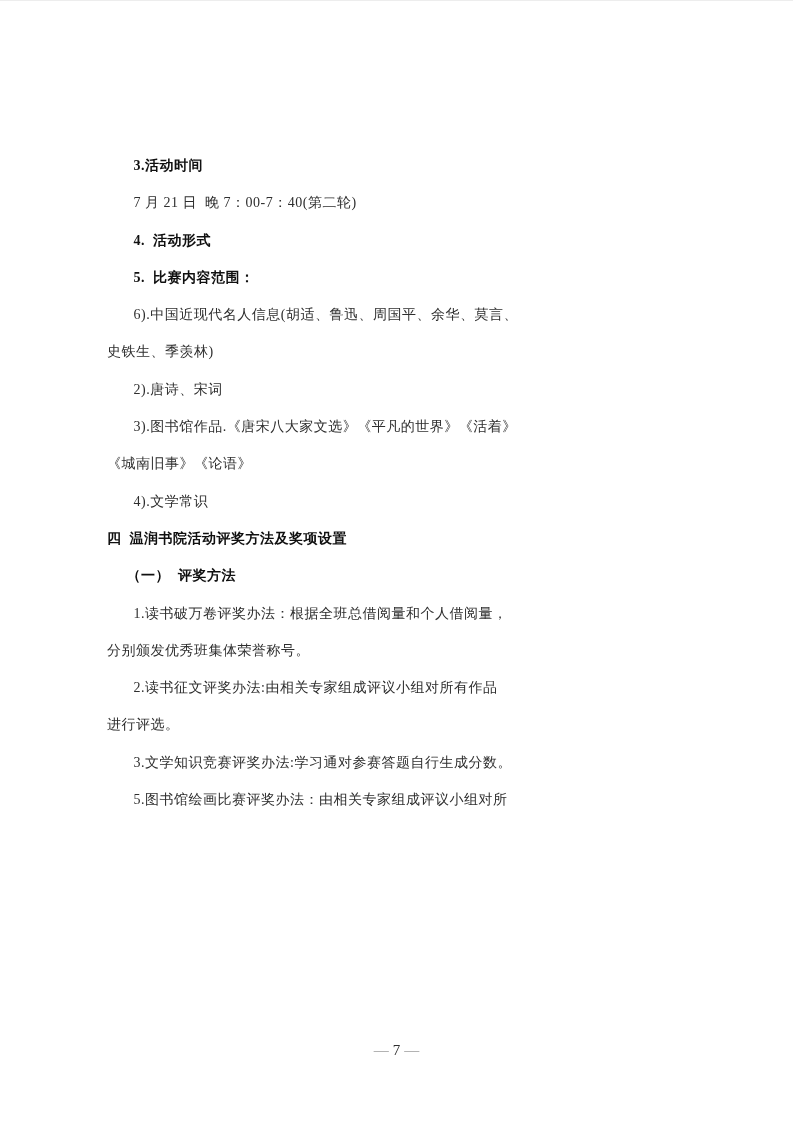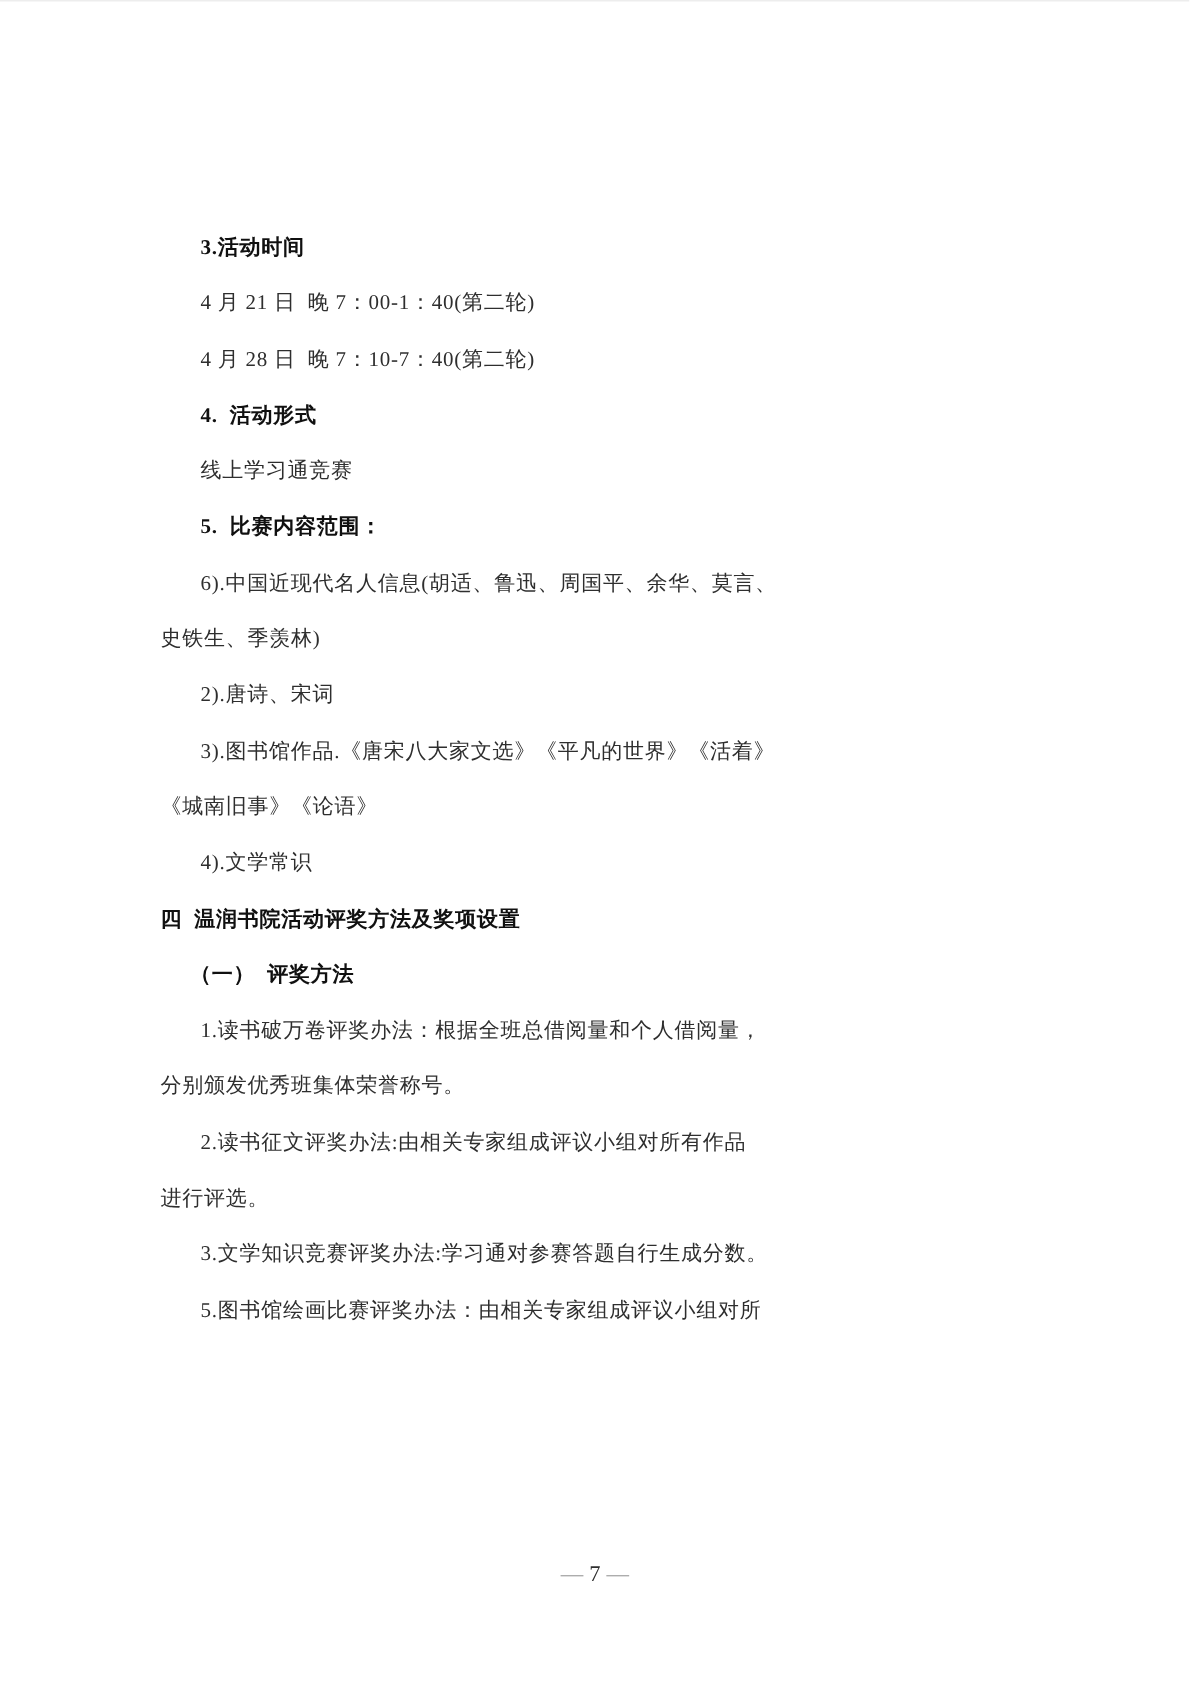--- a/index.html
+++ b/index.html
@@ -59,24 +59,22 @@
   .footer .num {
     padding: 0 4px;
   }
 </style>
 </head>
 <body>
 
 <div class="page">
   <main class="content">
     <p class="para heading indent">3.活动时间</p>
-    <p class="para indent">4 月 21 日  晚 7：00-1：40(第二轮)</p>
-    <p class="para indent">4 月 28 日  晚 7：10-7：40(第二轮)</p>
+    <p class="para indent">7 月 21 日  晚 7：00-7：40(第二轮)</p>
     <p class="para heading indent">4.  活动形式</p>
-    <p class="para indent">线上学习通竞赛</p>
     <p class="para heading indent">5.  比赛内容范围：</p>
     <p class="para indent">6).中国近现代名人信息(胡适、鲁迅、周国平、余华、莫言、
 史铁生、季羡林)</p>
     <p class="para indent">2).唐诗、宋词</p>
     <p class="para indent">3).图书馆作品.《唐宋八大家文选》《平凡的世界》《活着》
 《城南旧事》《论语》</p>
     <p class="para indent">4).文学常识</p>
     <p class="para heading">四  温润书院活动评奖方法及奖项设置</p>
     <p class="para heading indent-paren-heading">（一）  评奖方法</p>
     <p class="para indent">1.读书破万卷评奖办法：根据全班总借阅量和个人借阅量，

